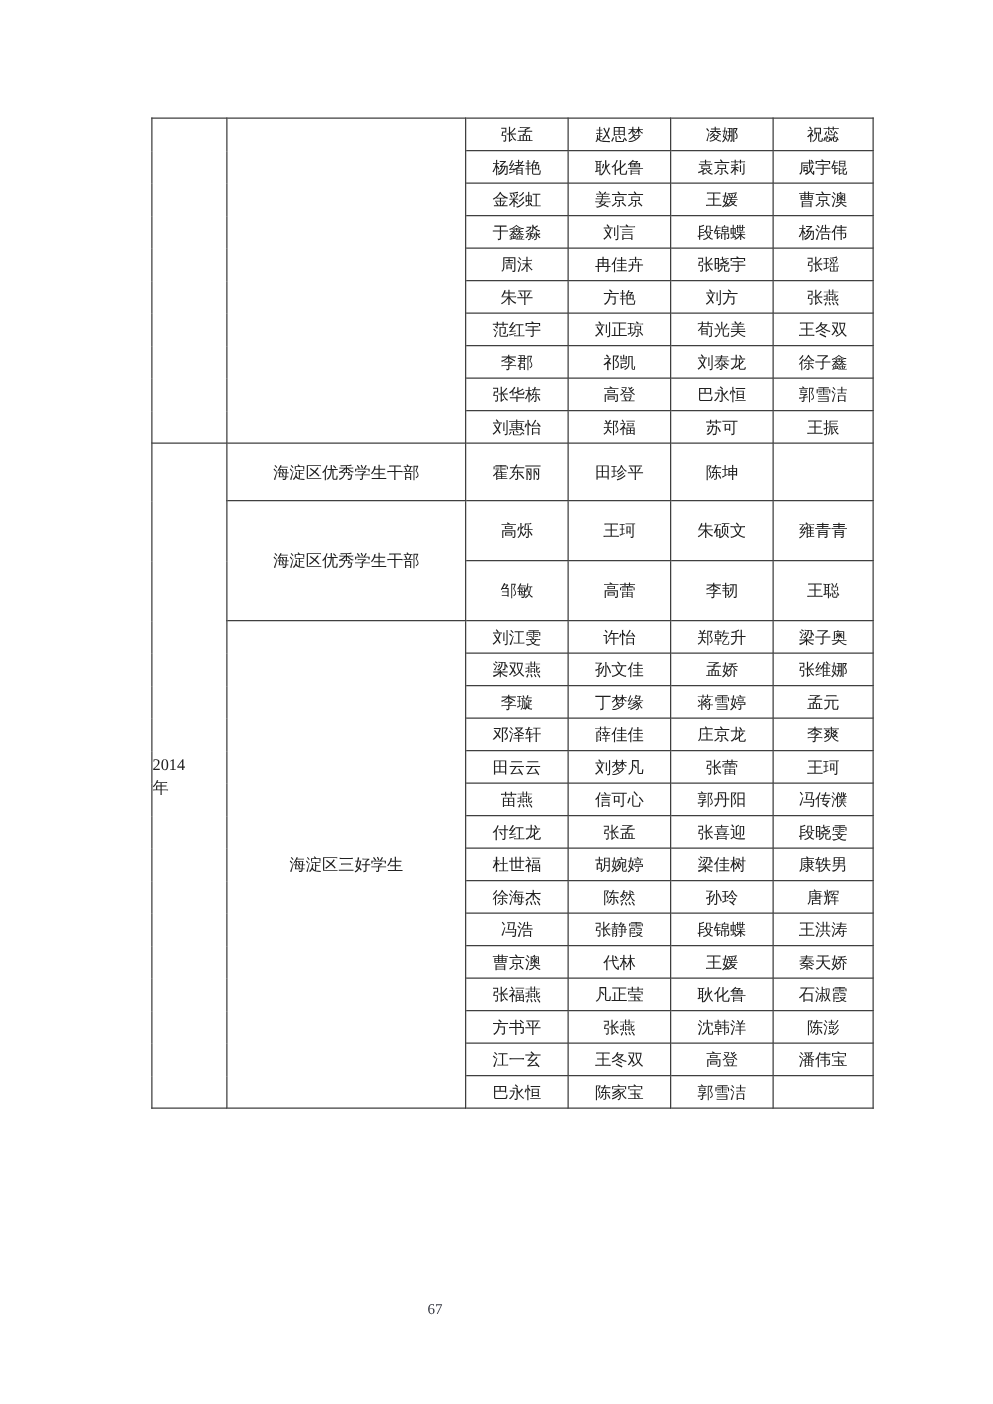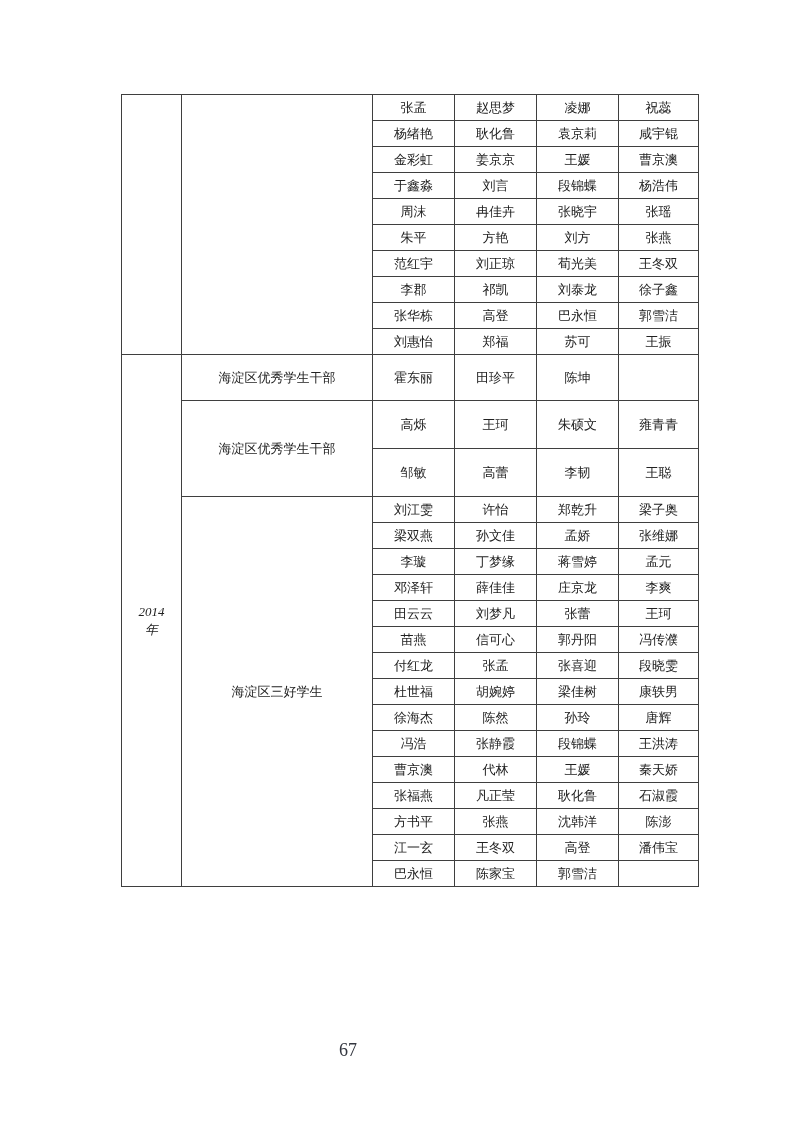--- a/index.html
+++ b/index.html
@@ -26,28 +26,28 @@
     vertical-align: middle;
     font-size: 13px;
     line-height: 1.35;
     padding: 0;
     overflow: hidden;
     white-space: nowrap;
   }
   tr.r-sm { height: 26px; }
   tr.r-md { height: 46px; }
   tr.r-lg { height: 48px; }
-  td.year-cell div { text-align: center; font-style: italic; }
+  td.year-cell div { text-align: left; }
   .pageno {
     position: absolute;
     top: 1040px;
     left: 0;
     width: 696px;
     text-align: center;
-    font-size: 18px;
+    font-size: 12px;
     color: #33363f;
   }
 </style>
 </head>
 <body>
 
 <div class="page">
 
   <table class="awards">
     <colgroup>

